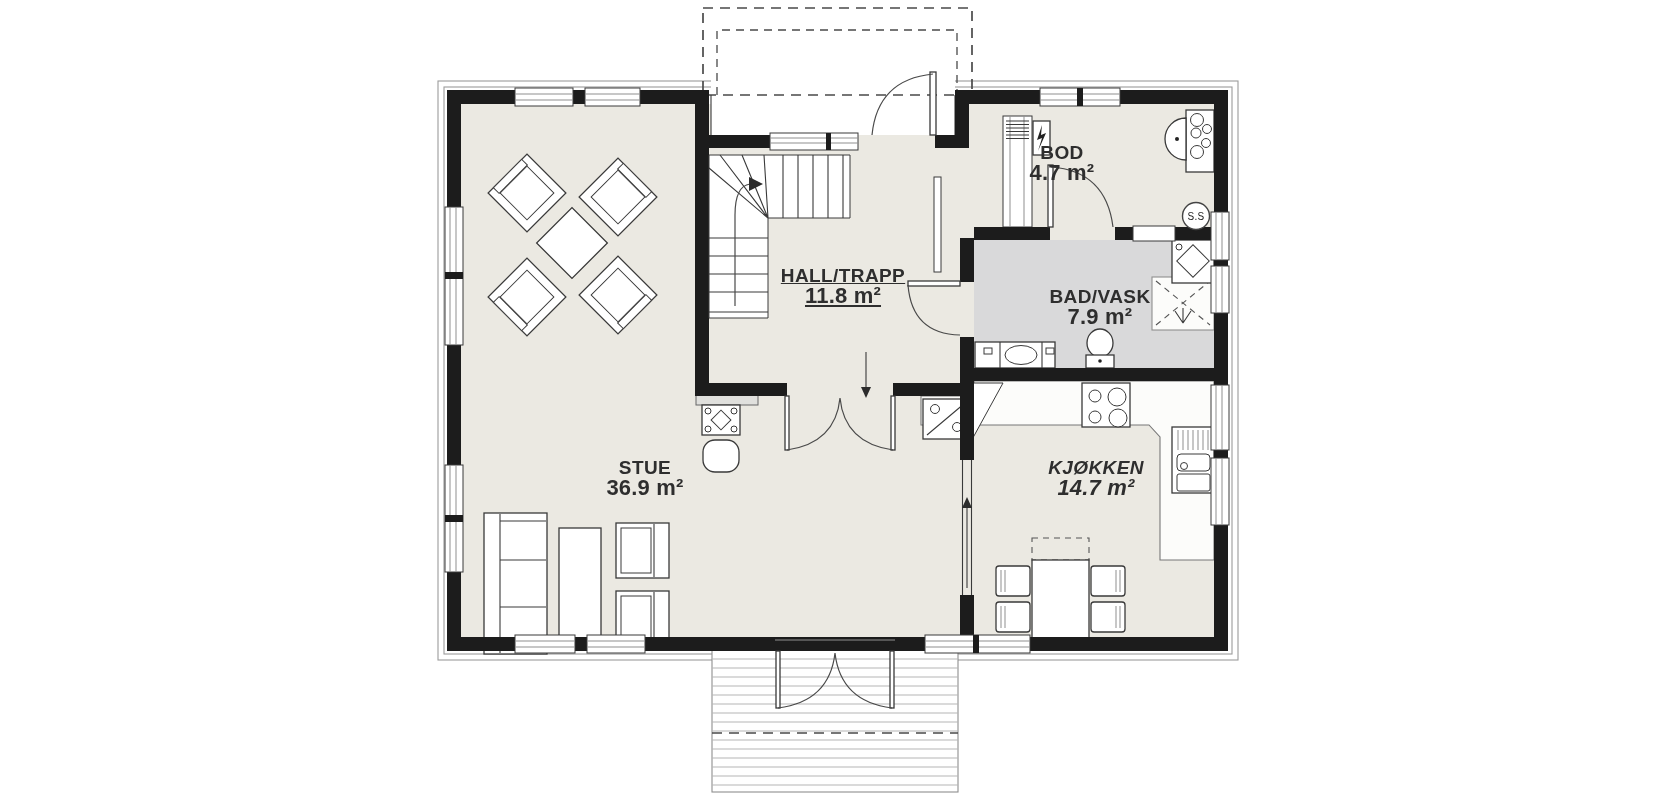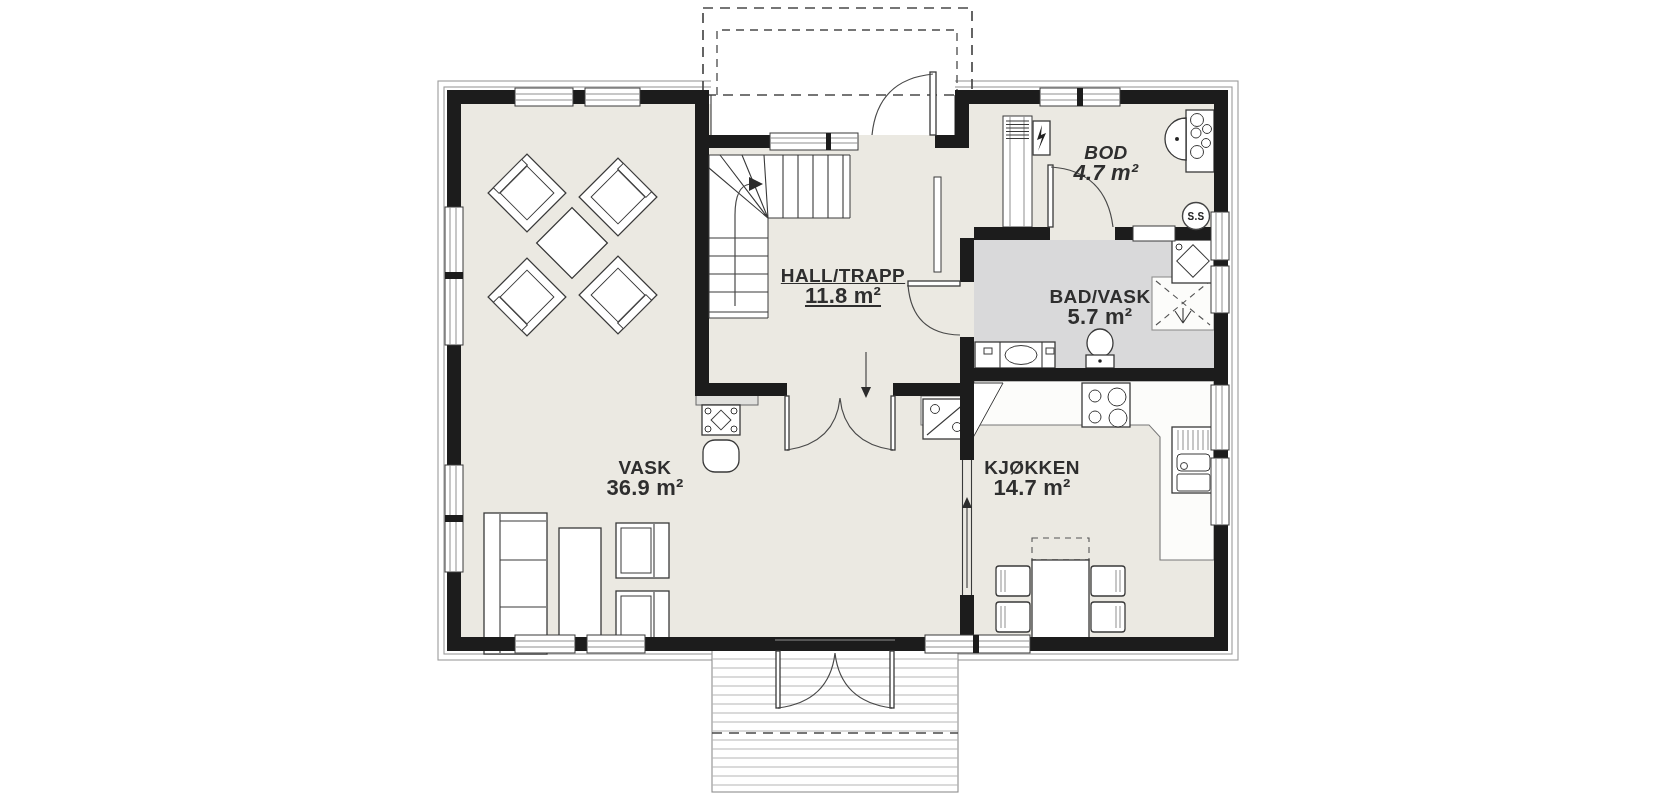--- a/index.html
+++ b/index.html
@@ -19,21 +19,21 @@
   .dash{fill:none;stroke:#4a4a4a;stroke-width:1.7;stroke-dasharray:10 7;}
   .dash2{fill:none;stroke:#4a4a4a;stroke-width:1.3;stroke-dasharray:8 6;}
   .arc{fill:none;stroke:#4a4a4a;stroke-width:1.2;}
   .dashthin{fill:none;stroke:#555;stroke-width:1.1;stroke-dasharray:6 5;}
   .arrow{fill:#2c2c2c;}
   
   .roomlabel{position:absolute;transform:translateX(-50%);text-align:center;
              color:#2e2e2e;font-weight:bold;white-space:nowrap;}
   .roomlabel .rname{font-size:19px;letter-spacing:0.4px;display:block;line-height:20px;}
   .roomlabel .rarea{font-size:22px;letter-spacing:0.2px;display:block;line-height:20px;}
-  .ssbadge{position:absolute;transform:translate(-50%,-50%);font-size:10px;font-weight:bold;
+  .ssbadge{position:absolute;transform:translate(-50%,-50%);font-size:10px;font-weight:normal;
            color:#222;letter-spacing:0.3px;}
 </style>
 </head>
 <body>
 
 <div class="stage">
 <svg width="1670" height="800" viewBox="0 0 1670 800">
 
   <g>
     <rect class="trim" x="438" y="81" width="800" height="579"></rect>
@@ -317,33 +317,33 @@
       <path class="ln" d="M967,588 V505"></path>
       <polygon class="arrow" points="967,497 962,508 972,508"></polygon>
     </g>
     <rect class="wht1" x="934" y="177" width="7" height="95"></rect>
   </g>
 
   <circle cx="1196" cy="216" r="13.5" fill="#ffffff" stroke="#444" stroke-width="1.4"></circle>
 </svg>
 
 <div class="roomlabel" style="left:645px;top:458px;">
-  <span class="rname">VASK</span>
+  <span class="rname">STUE</span>
   <span class="rarea">36.9 m²</span>
 </div>
 <div class="roomlabel" style="left:843px;top:266px;text-decoration:underline;">
   <span class="rname">HALL/TRAPP</span>
   <span class="rarea">11.8 m²</span>
 </div>
-<div class="roomlabel" style="left:1106px;top:143px;font-style:italic;">
+<div class="roomlabel" style="left:1062px;top:143px;">
   <span class="rname">BOD</span>
   <span class="rarea">4.7 m²</span>
 </div>
 <div class="roomlabel" style="left:1100px;top:287px;">
   <span class="rname">BAD/VASK</span>
-  <span class="rarea">5.7 m²</span>
-</div>
-<div class="roomlabel" style="left:1032px;top:458px;">
+  <span class="rarea">7.9 m²</span>
+</div>
+<div class="roomlabel" style="left:1096px;top:458px;font-style:italic;">
   <span class="rname">KJØKKEN</span>
   <span class="rarea">14.7 m²</span>
 </div>
 <span class="ssbadge" style="left:1196px;top:216px;">S.S</span>
 </div>
 
 </body></html>

